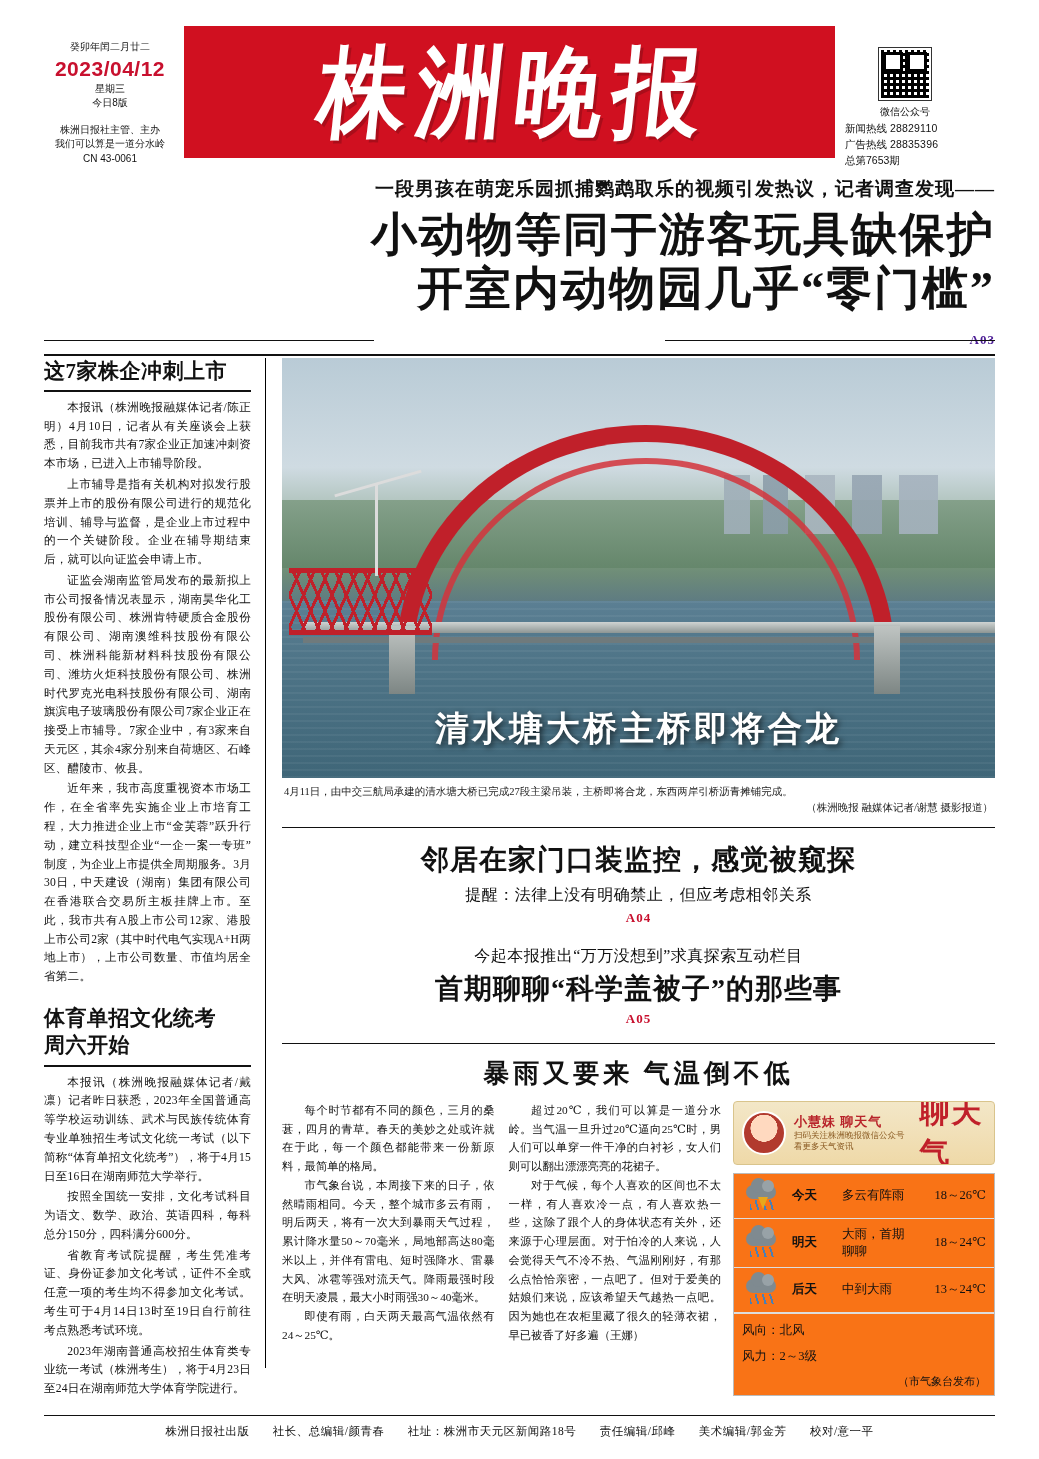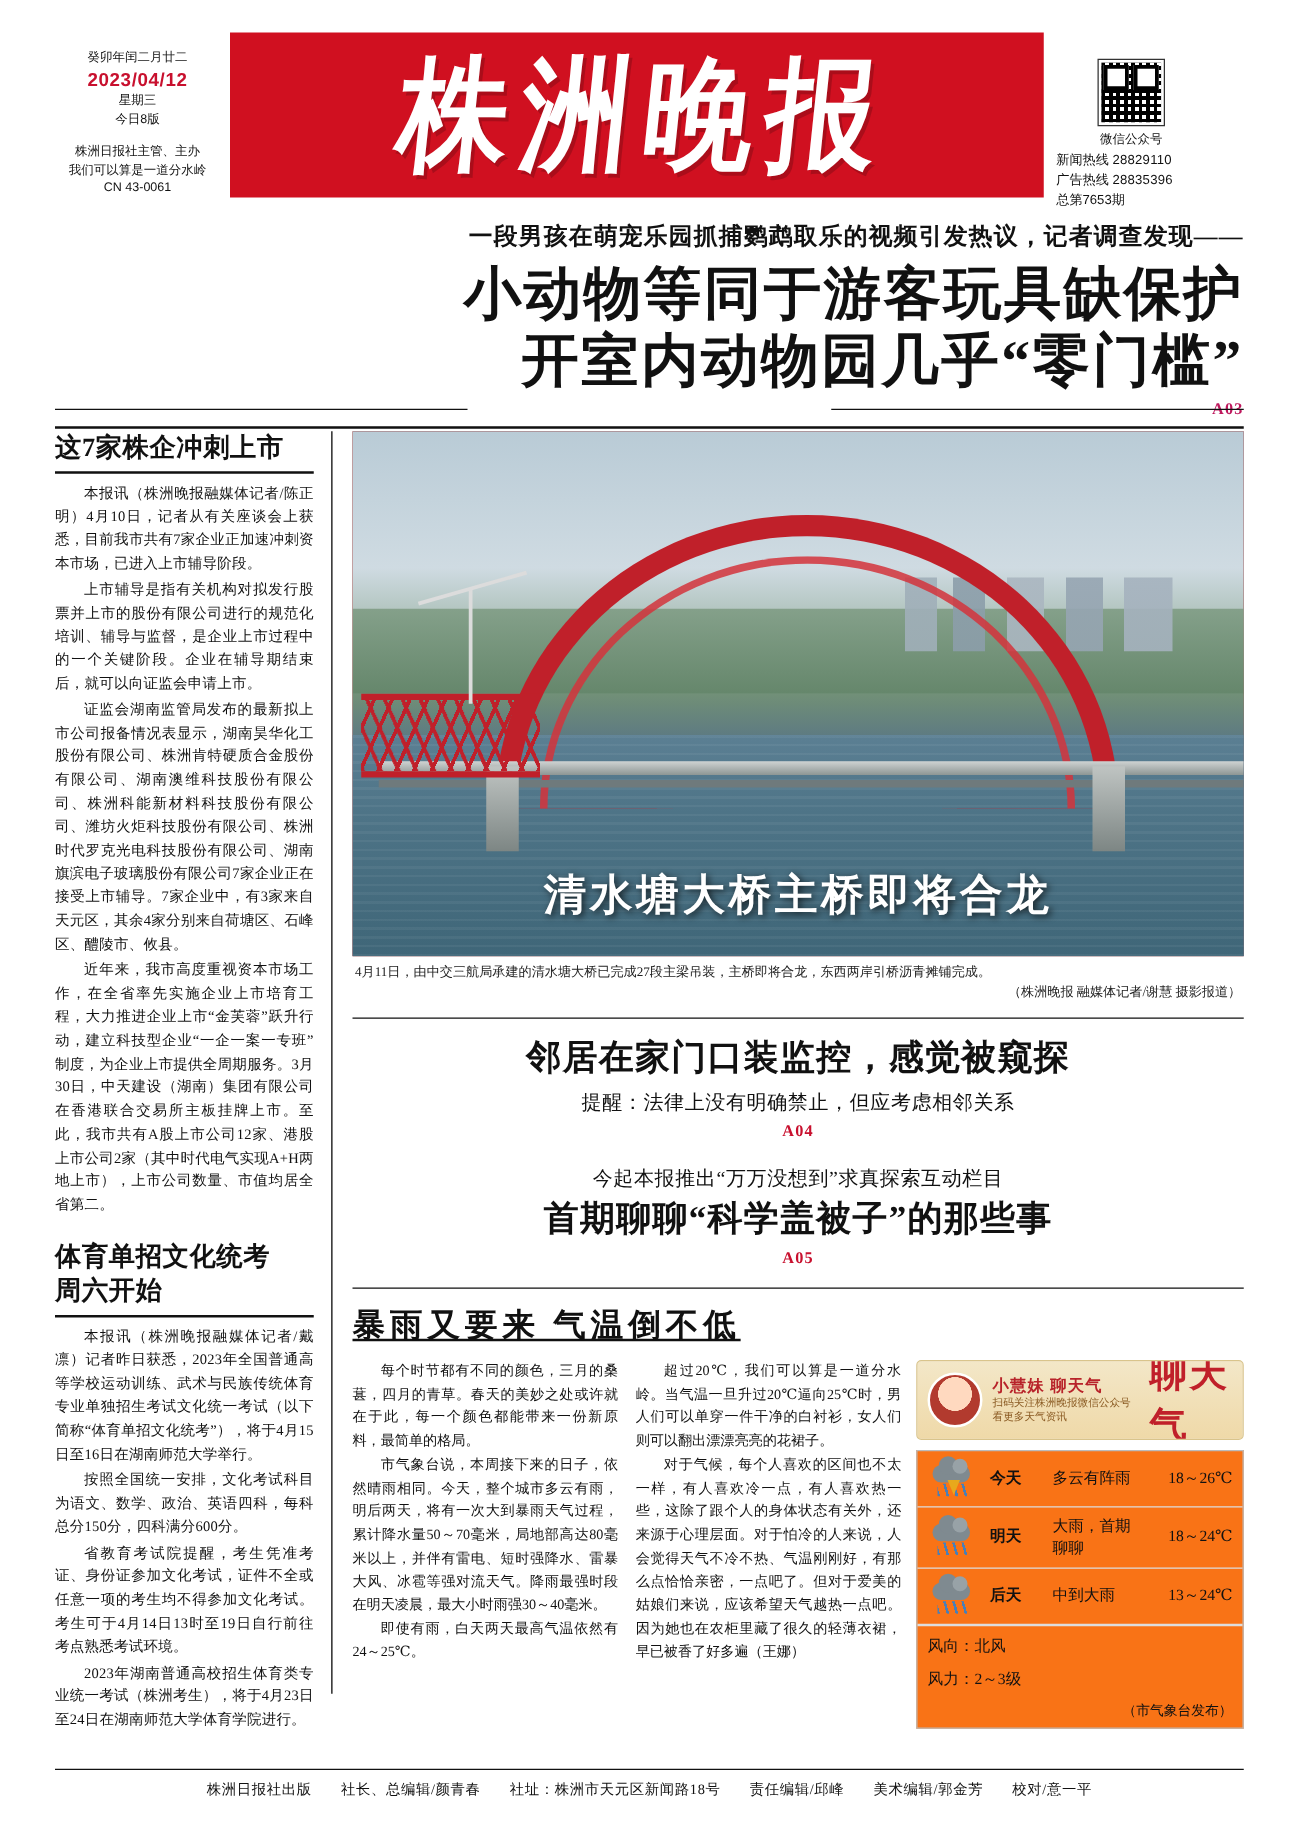--- a/index.html
+++ b/index.html
@@ -32,21 +32,21 @@
     width: 132px;
     font-size: 10.5px;
     line-height: 1.45;
     text-align: center;
     color: #111;
     padding-top: 22px;
     font-family: "Liberation Sans", sans-serif;
   }
   .mast-left .date {
     color: #c8102e;
-    font-size: 15px;
+    font-size: 21px;
     font-weight: bold;
     letter-spacing: 0.5px;
     line-height: 1.3;
   }
   .mast-left .small { font-size: 10px; }
   .mast-left .gap { height: 12px; }
   .mast-center {
     flex: 1;
     background: #d01020;
     margin: 8px 10px 8px 8px;
@@ -115,22 +115,22 @@
     font-family: "Liberation Serif", serif;
   }
   .lead-title {
     font-size: 46px;
     font-weight: bold;
     line-height: 1.18;
     letter-spacing: 2px;
     font-family: "Liberation Serif", serif;
   }
   .lead-page {
-    margin-top: 2px;
-    color: #be185d;
+    margin-top: 15px;
+    color: #4c1d95;
     font-weight: bold;
     font-size: 13px;
     letter-spacing: 1px;
     position: relative;
   }
   .lead-page::before, .lead-page::after {
     content: "";
     position: absolute;
     top: 50%;
     width: 330px;
@@ -328,26 +328,26 @@
     letter-spacing: 1px;
   }
   .promo-kicker {
     font-size: 16px;
     letter-spacing: .5px;
     margin-bottom: 4px;
   }
 
   
   .weather-title {
+    text-align: center;
     font-size: 26px;
     font-weight: bold;
     letter-spacing: 4px;
     margin: 12px 0 10px;
     font-family: "Liberation Serif", serif;
-    text-decoration: underline;
   }
   .weather-row { display: flex; gap: 12px; }
   .w-text {
     flex: 1;
     display: flex;
     gap: 14px;
     font-size: 11.3px;
     line-height: 1.66;
     text-align: justify;
   }

